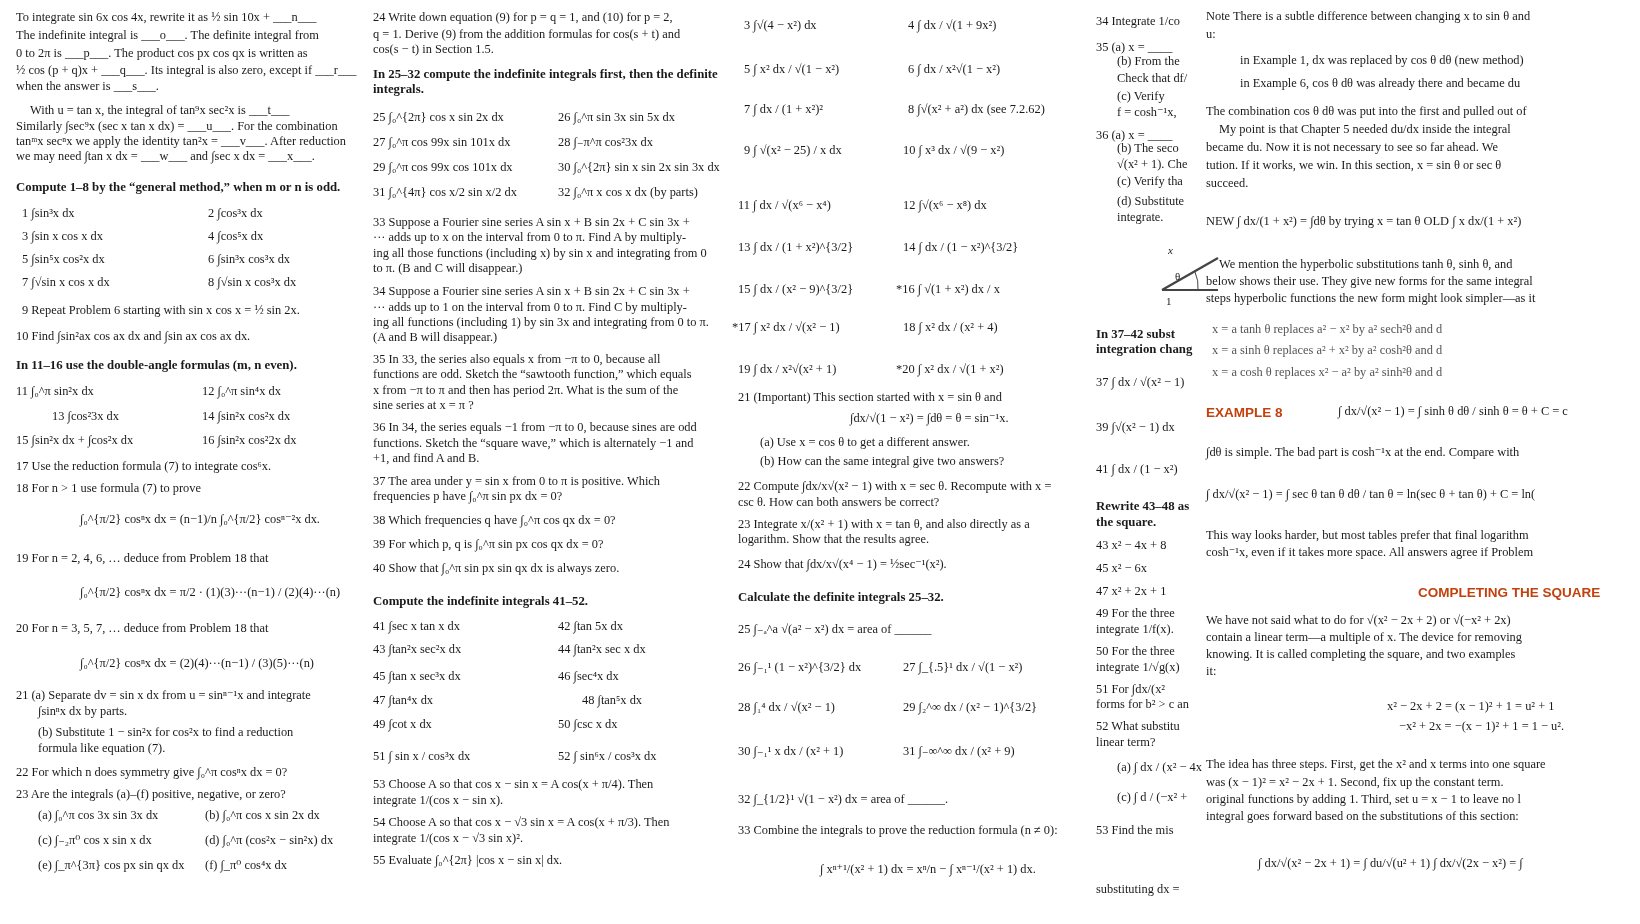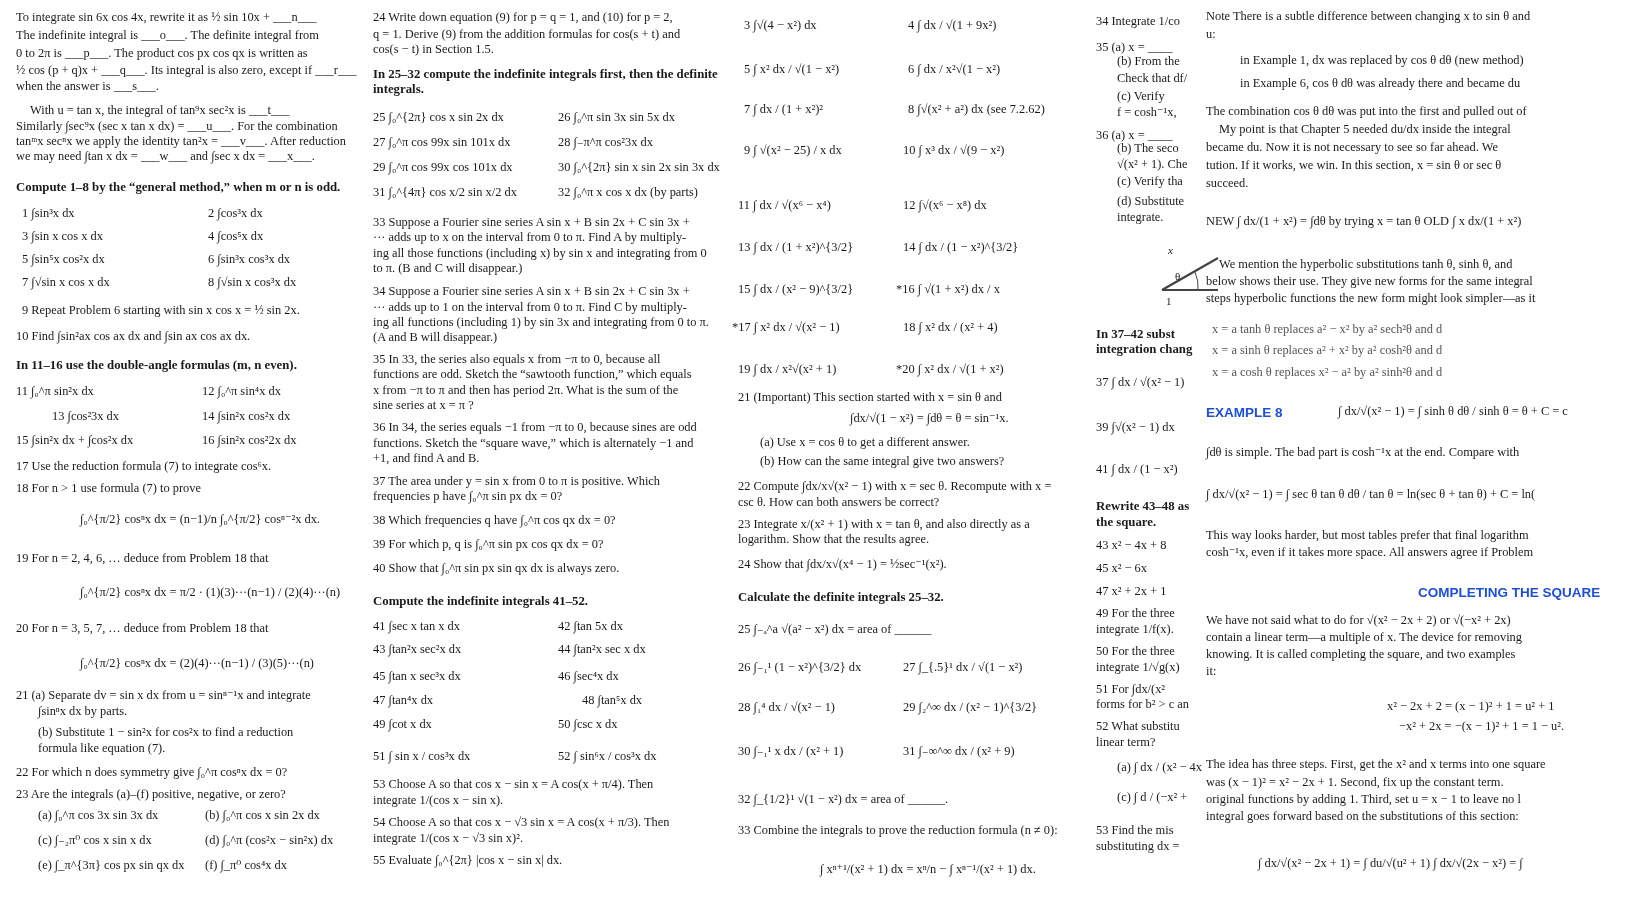--- a/index.html
+++ b/index.html
@@ -2,21 +2,21 @@
 <html><head>
 <meta charset="utf-8">
 <style>
   html, body { margin:0; padding:0; }
   body {
     width:1640px; height:924px; overflow:hidden; background:#ffffff; position:relative;
     font-family:"Liberation Serif","DejaVu Serif",serif; color:#1a1a1a; font-size:12.4px;
   }
   .line { position:absolute; white-space:nowrap; line-height:15px; }
   .head { font-weight:bold; font-size:12.8px;text-align:center; }
-  .sans-head { font-family:"Liberation Sans","DejaVu Sans",sans-serif; font-weight:bold; color:#1d4ed8; font-size:13.5px; }
+  .sans-head { font-family:"Liberation Sans","DejaVu Sans",sans-serif; font-weight:bold; color:#c2410c; font-size:13.5px; }
   .gray { color:#555; }
   svg { position:absolute; }
 </style>
 </head>
 <body>
 
 <div id="page">
     <div>
       <div class="line" style="left: 16px; top: 10px;">To  integrate  sin 6x cos 4x,  rewrite  it  as  ½ sin 10x +  ___n___</div>
       <div class="line" style="left: 16px; top: 28px;">The  indefinite  integral  is  ___o___.  The  definite  integral  from</div>
@@ -185,21 +185,21 @@
       <div class="line" style="left: 1096px; top: 622px;">integrate 1/f(x).</div>
       <div class="line" style="left: 1096px; top: 644px;">50  For  the  three</div>
       <div class="line" style="left: 1096px; top: 660px;">integrate 1/√g(x)</div>
       <div class="line" style="left: 1096px; top: 682px;">51  For ∫dx/(x²</div>
       <div class="line" style="left: 1096px; top: 697px;">forms for b² &gt; c an</div>
       <div class="line" style="left: 1096px; top: 719px;">52  What  substitu</div>
       <div class="line" style="left: 1096px; top: 735px;">linear term?</div>
       <div class="line" style="left: 1117px; top: 760px;">(a)  ∫ dx / (x² − 4x</div>
       <div class="line" style="left: 1117px; top: 790px;">(c)  ∫ d / (−x² +</div>
       <div class="line" style="left: 1096px; top: 823px;">53  Find  the  mis</div>
-      <div class="line" style="left: 1096px; top: 839px;">substituting dx = </div>
+      <div class="line" style="left: 1096px; top: 882px;">substituting dx = </div>
     </div>
     <div>
       <div class="line" style="left: 1206px; top: 9px;">Note  There is a subtle difference between changing x to sin θ and</div>
       <div class="line" style="left: 1206px; top: 27px;">u:</div>
       <div class="line" style="left: 1240px; top: 53px;">in Example 1, dx was replaced by cos θ dθ (new method)</div>
       <div class="line" style="left: 1240px; top: 76px;">in Example 6, cos θ dθ was already there and became du</div>
       <div class="line" style="left: 1206px; top: 104px;">The combination cos θ dθ was put into the first and pulled out of</div>
       <div class="line" style="left: 1219px; top: 122px;">My point is that Chapter 5 needed du/dx inside the integral</div>
       <div class="line" style="left: 1206px; top: 140px;">became du. Now it is not necessary to see so far ahead. We</div>
       <div class="line" style="left: 1206px; top: 158px;">tution. If it works, we win. In this section, x = sin θ or sec θ</div>

